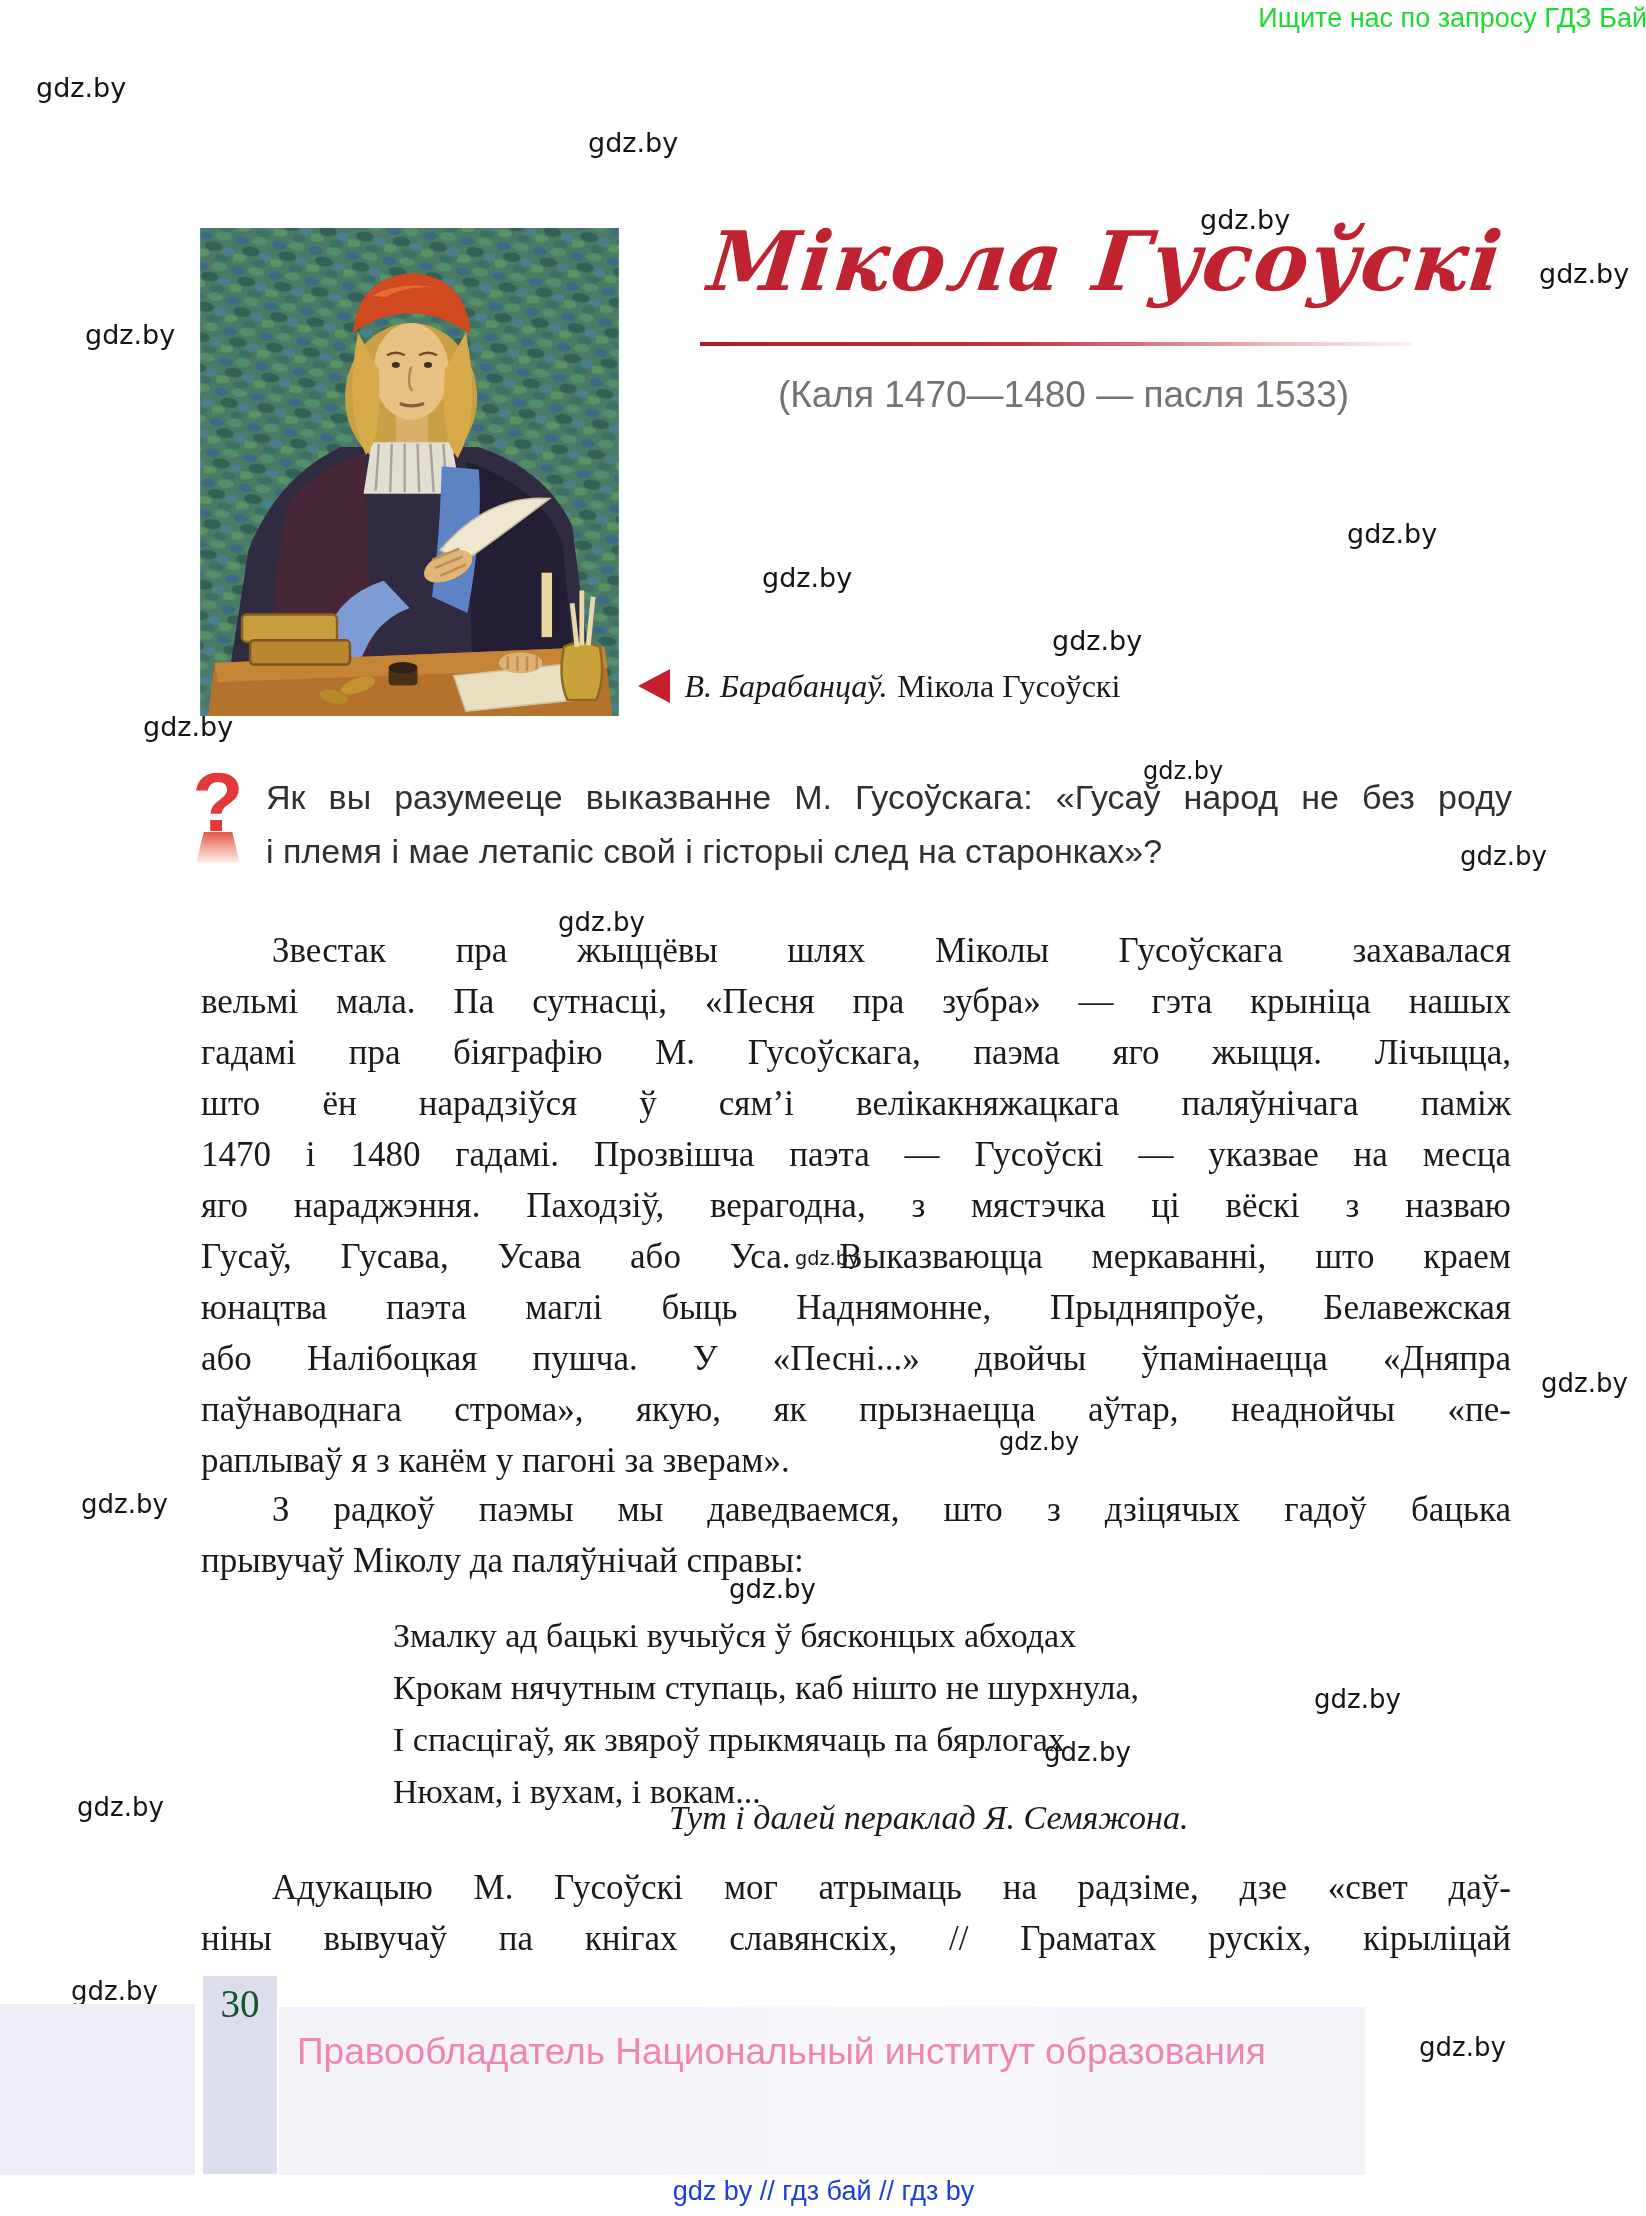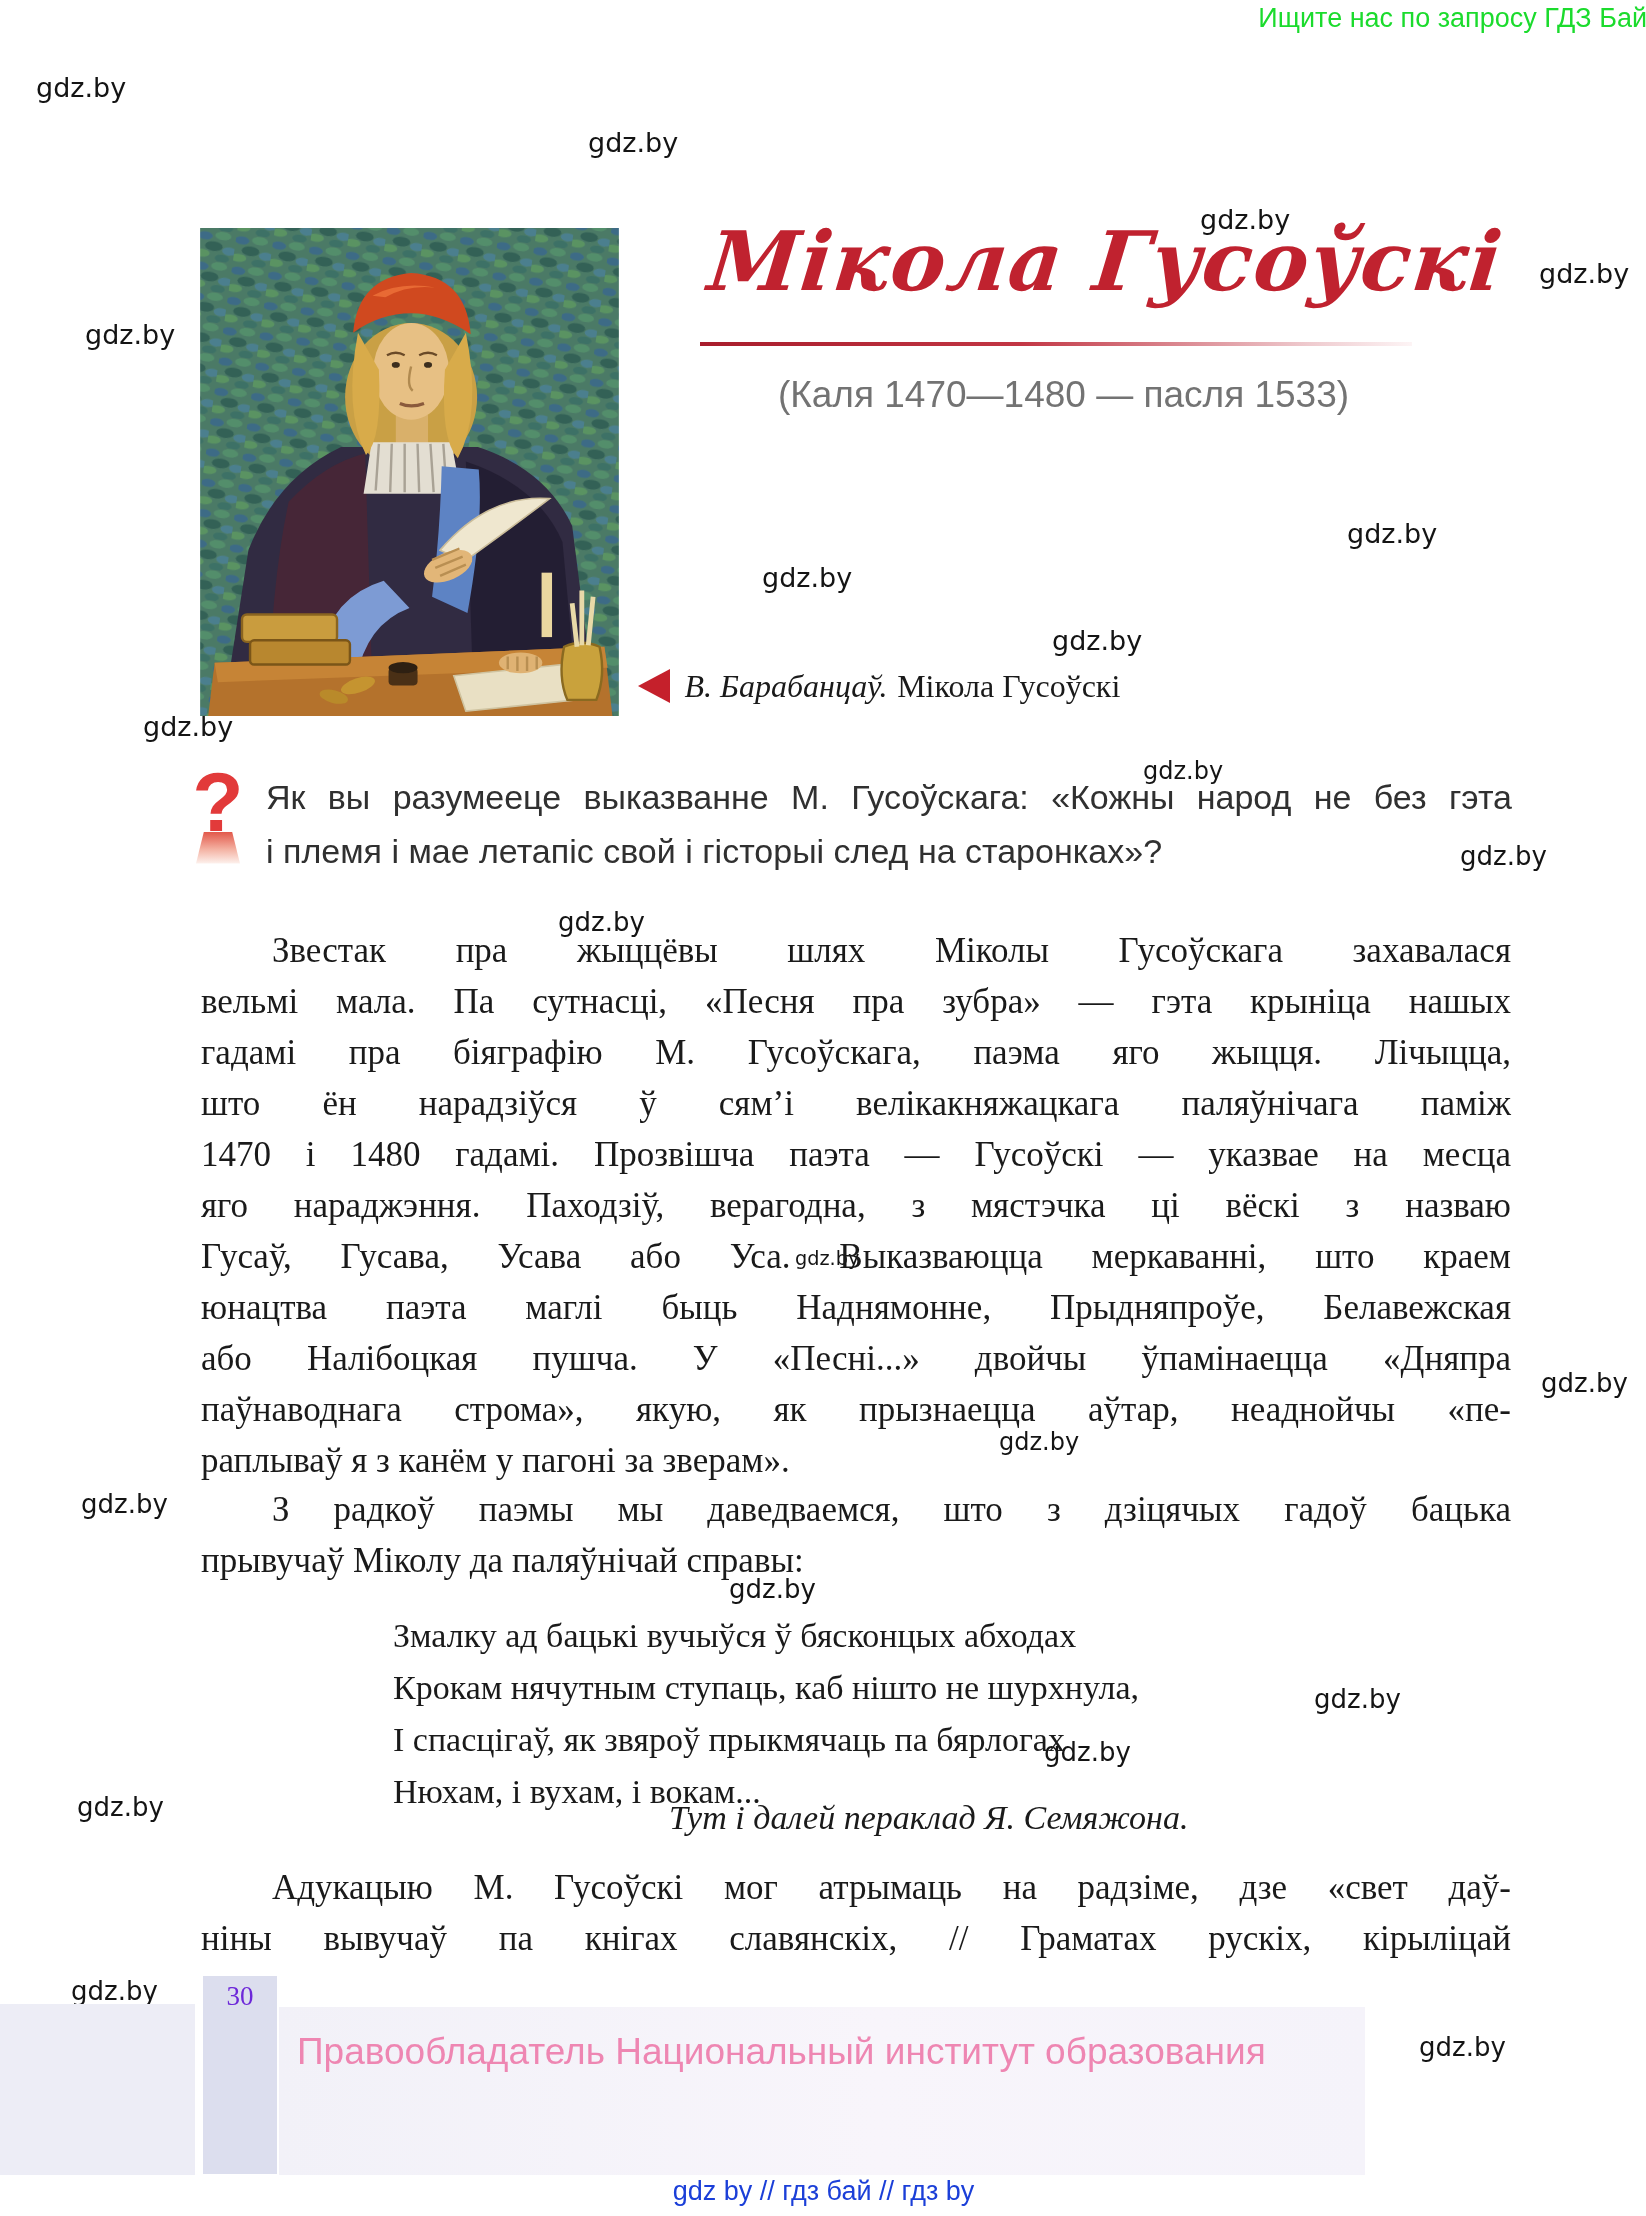--- a/index.html
+++ b/index.html
@@ -50,21 +50,21 @@
   .tline{white-space:normal;overflow:visible;}
   .tline.just{text-align:justify;text-align-last:justify;}
   .tline.ind{text-indent:71px;}
   
   .verse{left:393px;top:1610px;font-size:34px;}
   .verse .tline{height:52px;line-height:52px;white-space:nowrap;}
   .attribution{left:669px;top:1799px;font-size:34px;font-style:italic;white-space:nowrap;}
   
   .band-a{left:0;top:2004px;width:195px;height:171px;background:#ededf6;}
   .strip-b{left:203px;top:1976px;width:74px;height:198px;background:#dcdeee;text-align:center;}
-  .page-num{display:block;padding-top:4.8px;font-size:27px;color:#6d28d9;}
+  .page-num{display:block;padding-top:4.8px;font-size:39px;color:#14532d;}
   .band-c{left:279px;top:2007px;width:1086px;height:168px;
     background:linear-gradient(90deg,#f2f1f8 0%,#f8f5fb 55%,#f5f3fa 100%);}
   .copyright{left:297px;top:2031px;font-family:"Liberation Sans","DejaVu Sans",sans-serif;
     font-size:37px;white-space:nowrap;}
   .blue-links{left:0;top:2176px;width:1647px;text-align:center;
     font-family:"Liberation Sans","DejaVu Sans",sans-serif;font-size:27px;}
 </style>
 </head>
 <body>
 
@@ -165,21 +165,21 @@
     <span class="tri"></span>
     <span class="cap-author">В. Барабанцаў.</span>
     <span class="cap-title">Мікола Гусоўскі</span>
   </div>
 
   <div class="abs q-icon">
     <span class="q-glyph">?</span>
     <span class="q-base"></span>
   </div>
   <div class="abs q-text" id="question-lines">
-      <div class="tline just">Як вы разумееце выказванне М. Гусоўскага: «Кожны народ не без гэта</div>
+      <div class="tline just">Як вы разумееце выказванне М. Гусоўскага: «Гусаў народ не без роду</div>
       <div class="tline">і племя і мае летапіс свой і гісторыі след на старонках»?</div>
     </div>
 
   <div class="abs para p1" id="para1">
       <div class="tline just ind">Звестак пра жыццёвы шлях Міколы Гусоўскага захавалася</div>
       <div class="tline just">вельмі мала. Па сутнасці, «Песня пра зубра» — гэта крыніца нашых</div>
       <div class="tline just">гадамі пра біяграфію М. Гусоўскага, паэма яго жыцця. Лічыцца,</div>
       <div class="tline just">што ён нарадзіўся ў сям’і велікакняжацкага паляўнічага паміж</div>
       <div class="tline just">1470 і 1480 гадамі. Прозвішча паэта — Гусоўскі — указвае на месца</div>
       <div class="tline just">яго нараджэння. Паходзіў, верагодна, з мястэчка ці вёскі з назваю</div>

